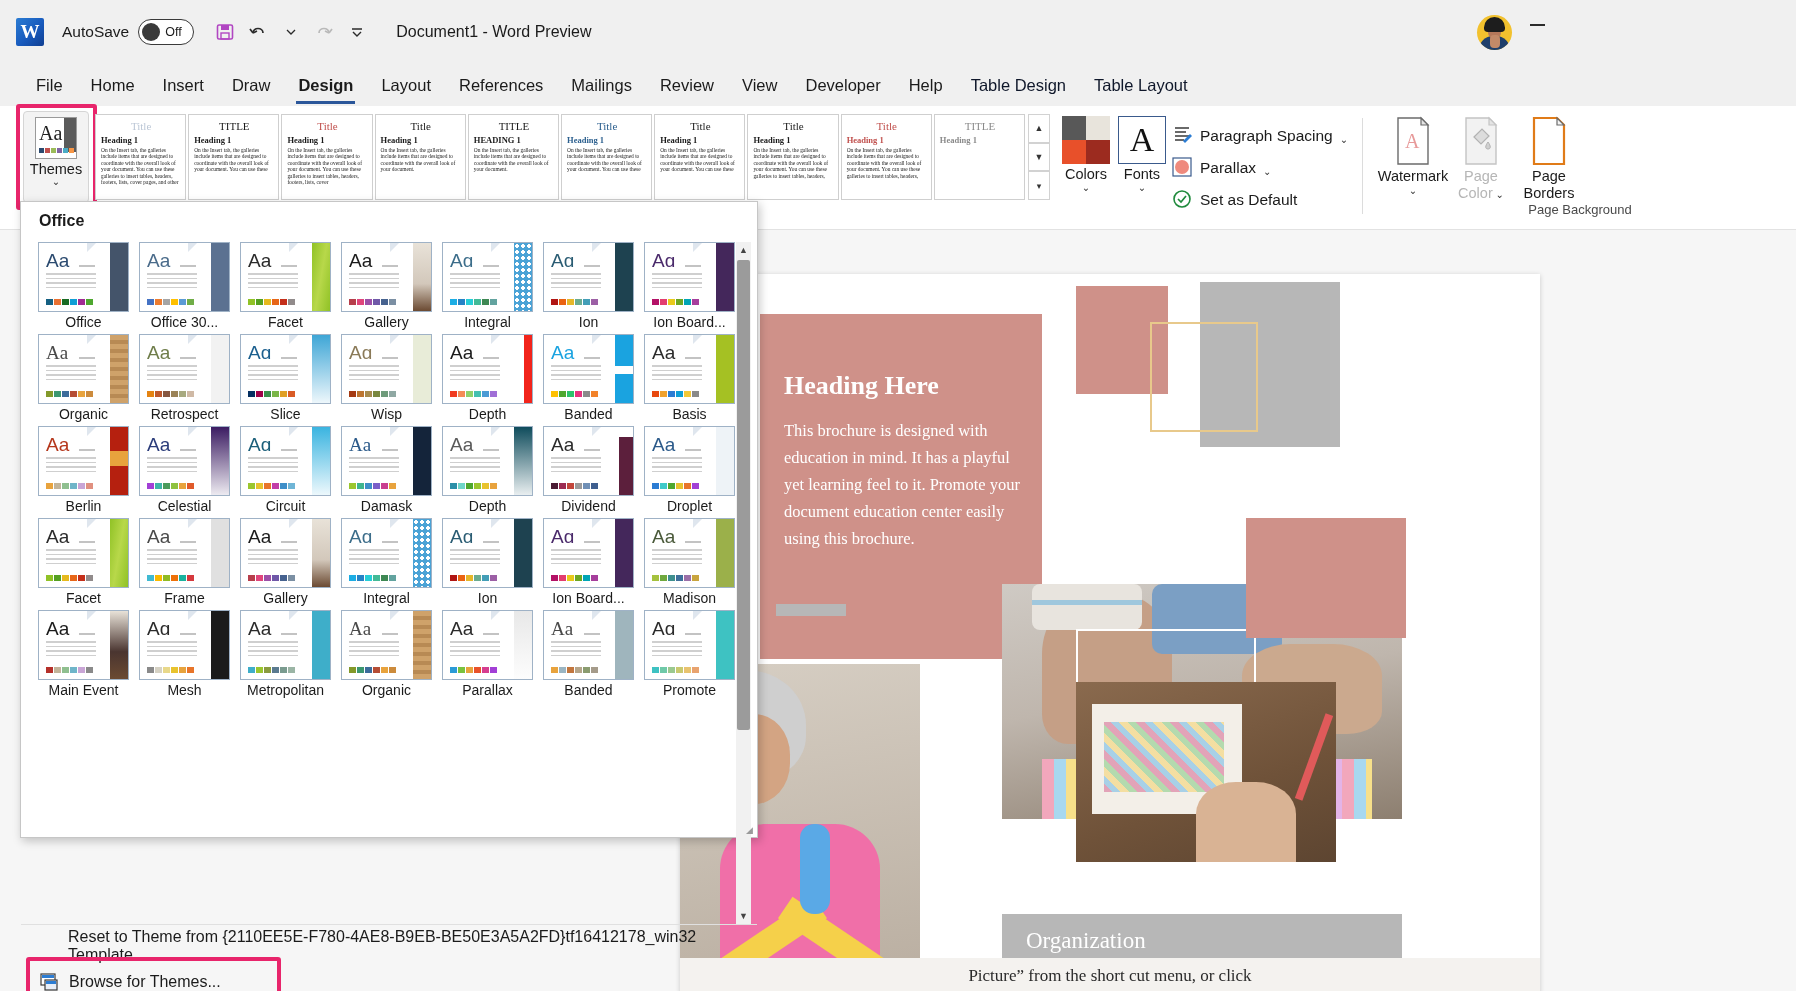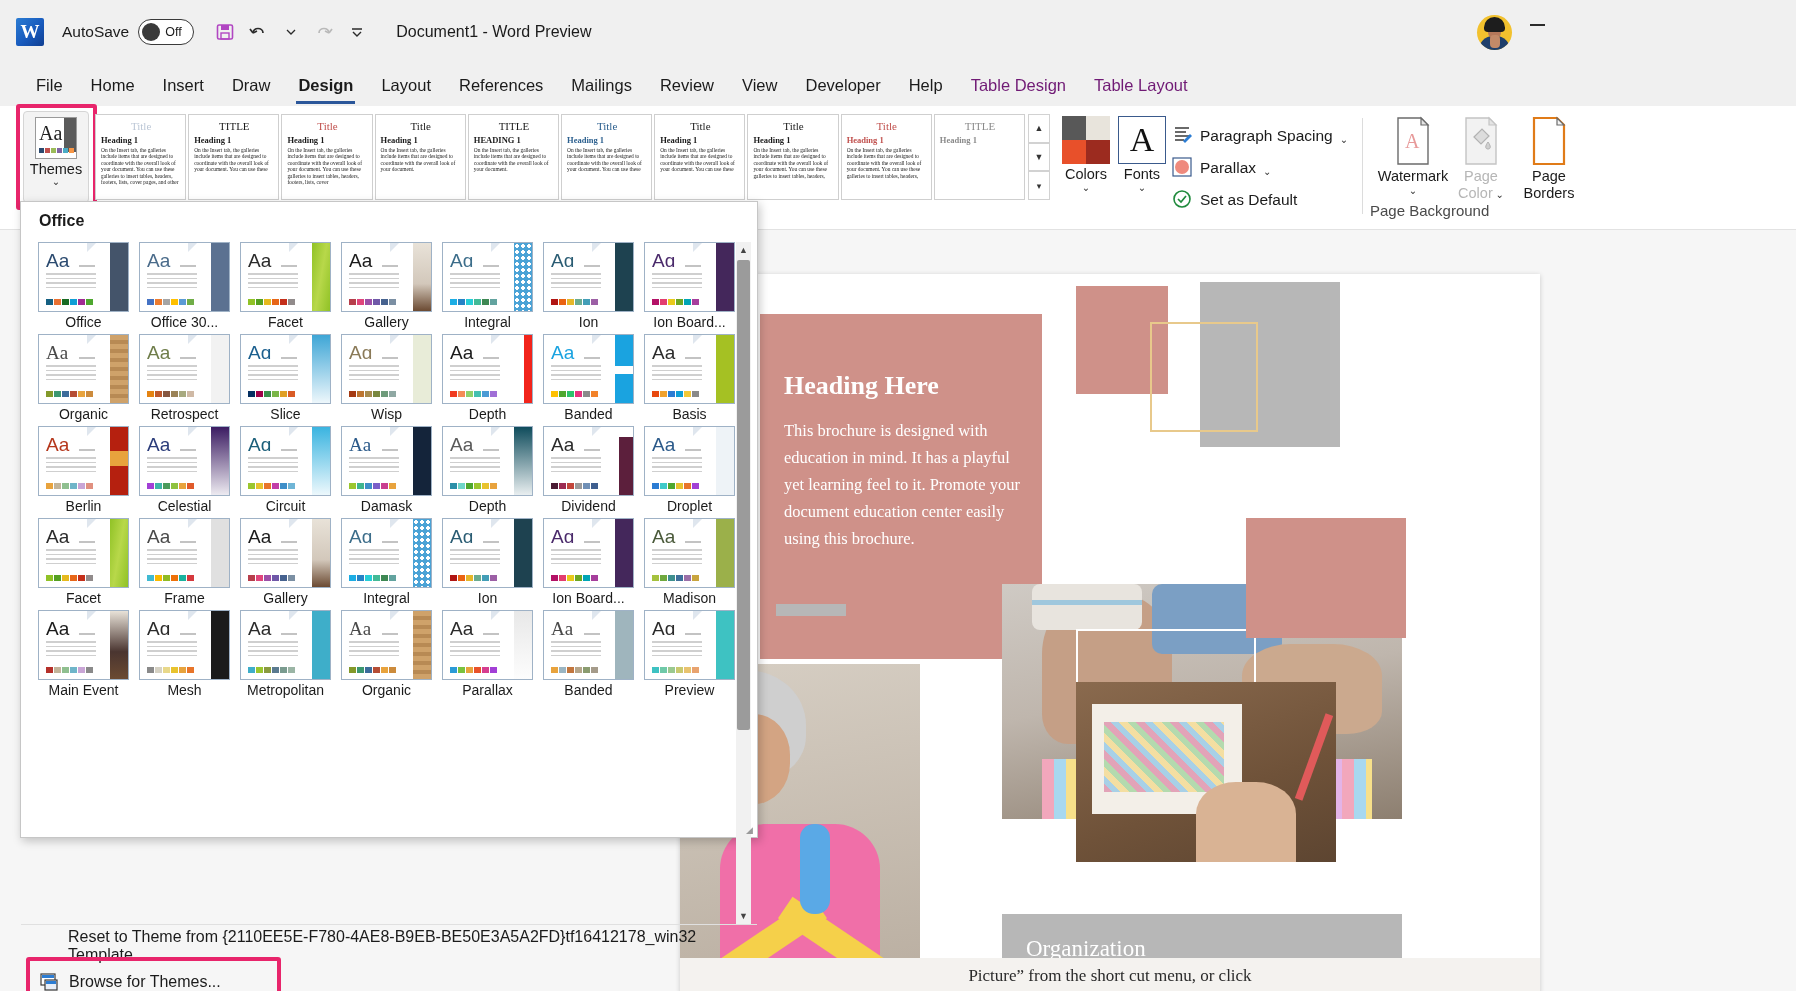--- a/index.html
+++ b/index.html
@@ -72,21 +72,21 @@
   }
   .tab {
     font-size: 16.5px; color: #1b1b1b; padding: 3px 14px; cursor: pointer;
     white-space: nowrap;
   }
   .tab.active { font-weight: bold; position: relative; }
   .tab.active::after {
     content: ""; position: absolute; left: 12px; right: 12px; bottom: -6px;
     height: 2.5px; background: #2b579a;
   }
-  .tab.ctx { color: #701a75; }
+  .tab.ctx { color: #0f172a; }
 
   
   .ribbon {
     position: absolute; left: 0; top: 106px; width: 1796px; height: 124px;
     background: #ffffff; border-bottom: 1px solid #e2e2e2;
   }
   .themes-btn {
     position: absolute; left: 23px; top: 5px; width: 66px; height: 92px;
     background: #f3f3f3; border: 1px solid #d5d5d5; border-radius: 4px;
     display: flex; flex-direction: column; align-items: center; cursor: pointer;
@@ -158,21 +158,21 @@
   }
   .rb-item .ic { width: 24px; display:flex; align-items:center; justify-content:center; margin-right: 6px; }
   .rb-item .cv { font-size: 10px; margin-left: 7px; color: #333; }
 
   .rb-sep { position: absolute; left: 1362px; top: 12px; width: 1px; height: 96px; background: #dcdcdc; }
 
   .rb-big { position: absolute; top: 8px; width: 86px; text-align: center; cursor: pointer; }
   .rb-big .bi { height: 54px; display:flex; align-items:center; justify-content:center; }
   .rb-big .bl { font-size: 14.5px; color: #1b1b1b; line-height: 17px; }
   .rb-big.disabled .bl { color: #b6b6b6; }
-  .pagebg-label { position: absolute; left: 1370px; top: 202px; width: 420px; text-align: left; font-size: 15px; color: #4a4a4a; }
+  .pagebg-label { position: absolute; left: 1370px; top: 202px; width: 420px; text-align: center; font-size: 13px; color: #4a4a4a; }
 
   
   .dropdown {
     position: absolute; left: 20px; top: 201px; width: 738px; height: 637px;
     background: #fff; border: 1px solid #c6c6c6; box-shadow: 2px 3px 9px rgba(0,0,0,0.22);
     z-index: 40;
   }
   .dd-section { font-size: 16px; font-weight: bold; color: #1b1b1b; padding: 10px 0 6px 18px; }
   .dd-gallery {
     position: absolute; left: 12px; top: 40px; width: 714px; height: 682px;
@@ -273,21 +273,21 @@
 
   .doctext-bottom {
     position: absolute; left: 0; bottom: 0; width: 860px; height: 36px;
     background: #f4f2ef; display: flex; align-items: center; justify-content: center;
     font-family: "Liberation Serif", serif; font-size: 17px; color: #2a2a2a;
   }
   .doc-caption {
     position: absolute; left: 322px; top: 640px; width: 400px; height: 120px; background: #b7b7b7;
   }
   .doc-caption span {
-    position: absolute; left: 24px; top: 22px; font-family: "Liberation Serif", serif;
+    position: absolute; left: 24px; top: 14px; font-family: "Liberation Serif", serif;
     font-size: 23px; color: #ffffff;
   }
 </style>
 </head>
 <body>
 
 <div id="app">
 
   <div class="titlebar">
     <div class="word-logo">W</div>
@@ -1426,21 +1426,21 @@
               <span class="th-sw">
                 <i style="background:#3ec2c2"></i>
                 <i style="background:#6fc9a8"></i>
                 <i style="background:#9bc98f"></i>
                 <i style="background:#c9c96f"></i>
                 <i style="background:#e8c36f"></i>
                 <i style="background:#e8a36f"></i>
               </span>
               <span class="th-fold" style="left:48px"></span>
             </div>
-            <div class="th-name">Preview</div>
+            <div class="th-name">Promote</div>
           </div>
         </div>
     </div>
 
     <div class="dd-scroll">
       <div class="arrU">▲</div>
       <div class="thumb"></div>
       <div class="arrD">▼</div>
     </div>
 

